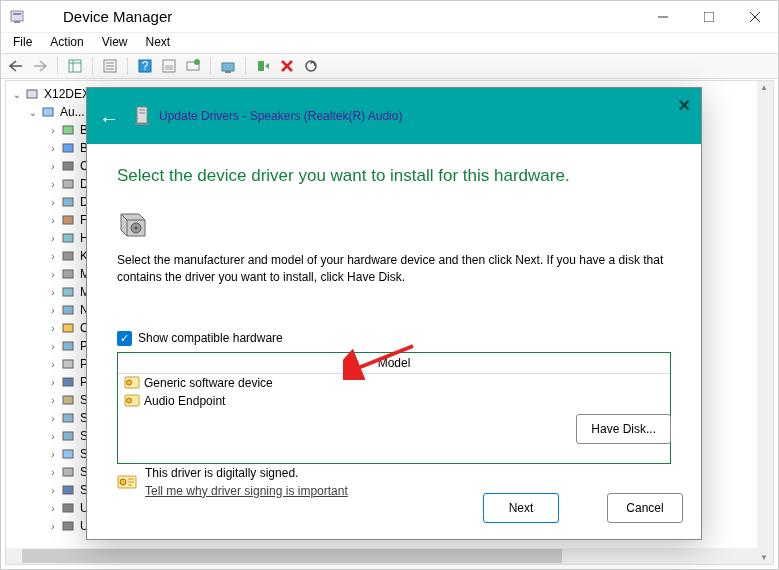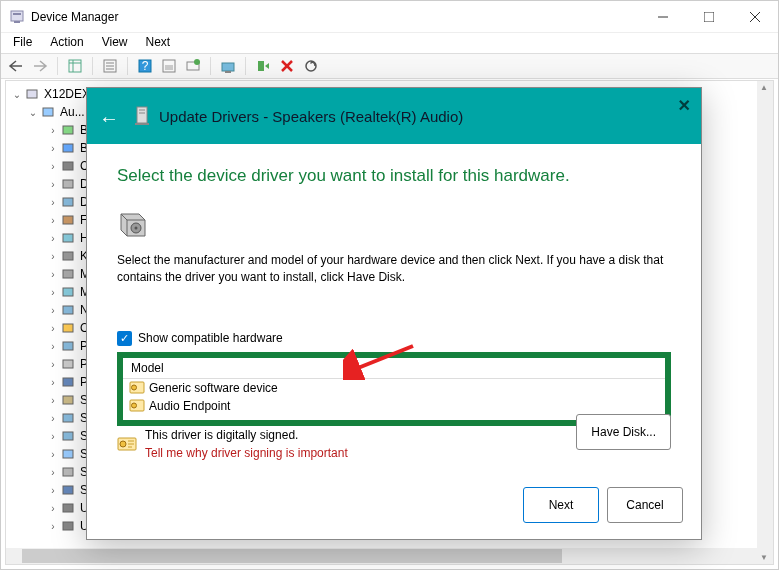--- a/index.html
+++ b/index.html
@@ -4,21 +4,21 @@
   <style>
     * { box-sizing: border-box; margin: 0; padding: 0; font-family: 'Segoe UI', sans-serif; font-size: 12px; }
     body { width: 779px; height: 570px; background: #fff; position: relative; overflow: hidden; }
     
     
     .main-window { width: 779px; height: 570px; border: 1px solid #ccc; background: #fff; position: relative; }
     
     
     .titlebar { height: 32px; display: flex; align-items: center; padding-left: 8px; border-bottom: 1px solid #eee; }
     .titlebar .icon { width: 16px; height: 16px; margin-right: 6px; }
-    .titlebar .title { flex: 1; font-size: 12px; }
+    .titlebar .title { flex: 1; font-size: 15px; margin-left: 32px; }
     .window-controls { display: flex; }
     .win-btn { width: 46px; height: 32px; display: flex; align-items: center; justify-content: center; color: #666; }
     
     
     .menubar { height: 20px; display: flex; padding-left: 4px; gap: 2px; }
     .menu-item { padding: 2px 8px; font-size: 12px; }
     
     
     .toolbar { height: 26px; border-top: 1px solid #ddd; border-bottom: 1px solid #ddd; display: flex; align-items: center; padding-left: 4px; gap: 2px; background: #f8f8f8; }
     .tb-btn { width: 22px; height: 22px; display: flex; align-items: center; justify-content: center; }
@@ -33,46 +33,46 @@
     .tree-label { font-size: 12px; overflow: hidden; text-overflow: clip; }
     .indent-0 { padding-left: 0; }
     .indent-1 { padding-left: 16px; }
     .indent-2 { padding-left: 36px; }
     
     
     .dialog { position: absolute; left: 85px; top: 86px; width: 616px; height: 453px; background: #fff; box-shadow: 0 8px 32px rgba(0,0,0,0.25); border: 1px solid #888; }
     .dlg-header { height: 56px; background: #00a5a5; display: flex; align-items: center; padding: 0 12px; position: relative; }
     .dlg-back { color: #fff; font-size: 20px; margin-right: 14px; }
     .dlg-header-icon { width: 18px; height: 20px; margin-right: 8px; }
-    .dlg-header-title { color: #0f172a; font-size: 15px; }
+    .dlg-header-title { color: #4c1d95; font-size: 12px; }
     .dlg-close { position: absolute; right: 10px; top: 8px; color: #003d3d; font-size: 16px; font-weight: bold; }
     
     .dlg-body { padding: 22px 30px 0 30px; }
     .dlg-heading { color: #15803d; font-size: 17px; margin-bottom: 22px; }
     
     .dlg-info { display: flex; gap: 12px; margin-bottom: 45px; flex-direction: column; }
     .dlg-info-icon { width: 32px; height: 32px; flex-shrink: 0; }
     .dlg-info-text { font-size: 12px; line-height: 1.4; }
     
     .dlg-check-row { display: flex; align-items: center; gap: 6px; margin-bottom: 6px; }
     .dlg-checkbox { width: 15px; height: 15px; background: #0078d4; border-radius: 2px; display: flex; align-items: center; justify-content: center; color: #fff; font-size: 11px; }
     
-    .dlg-list { border: 6px solid #15803d; height: 74px; }
+    .dlg-list { border: 1px solid #15803d; height: 112px; text-align: center; }
     .dlg-list-header { padding: 3px 8px; border-bottom: 1px solid #ddd; font-size: 12px; }
     .dlg-list-item { display: flex; align-items: center; padding: 2px 6px; gap: 4px; }
     .dlg-list-icon { width: 16px; height: 14px; }
     
     .dlg-signed { display: flex; align-items: center; gap: 8px; margin-top: 0; }
     .dlg-signed-icon { width: 20px; height: 16px; flex-shrink: 0; }
     .dlg-signed-text { font-size: 12px; line-height: 1.5; }
-    .dlg-link { color: #b91c1c; cursor: pointer; }
+    .dlg-link { color: #404040; text-decoration: underline; cursor: pointer; }
     
     .dlg-havedisk { position: absolute; right: 30px; top: 326px; }
     .dlg-footer { position: absolute; right: 18px; bottom: 16px; display: flex; gap: 8px; }
-    .dlg-btn { min-width: 76px; height: 36px; border: 1px solid #888; background: #fff; border-radius: 3px; font-size: 12px; padding: 0 14px; display: inline-flex; align-items: center; justify-content: center; }
+    .dlg-btn { min-width: 76px; height: 30px; border: 1px solid #888; background: #fff; border-radius: 3px; font-size: 12px; padding: 0 14px; display: inline-flex; align-items: center; justify-content: center; margin-left: 40px; }
     .dlg-btn.primary { border-color: #0078d4; }
     
     
     .arrow-annotation { position: absolute; left: 256px; top: 252px; pointer-events: none; }
     
     
     .tree-scrollbar { position: absolute; right: 5px; bottom: 5px; top: 80px; width: 16px; background: #f0f0f0; }
     .tree-scrollbar::before { content: '▲'; position: absolute; top: 2px; left: 3px; font-size: 8px; color: #888; }
     .tree-scrollbar::after { content: '▼'; position: absolute; bottom: 2px; left: 3px; font-size: 8px; color: #888; }
     .bottom-scrollbar { position: absolute; left: 5px; right: 20px; bottom: 5px; height: 16px; background: #f0f0f0; }

